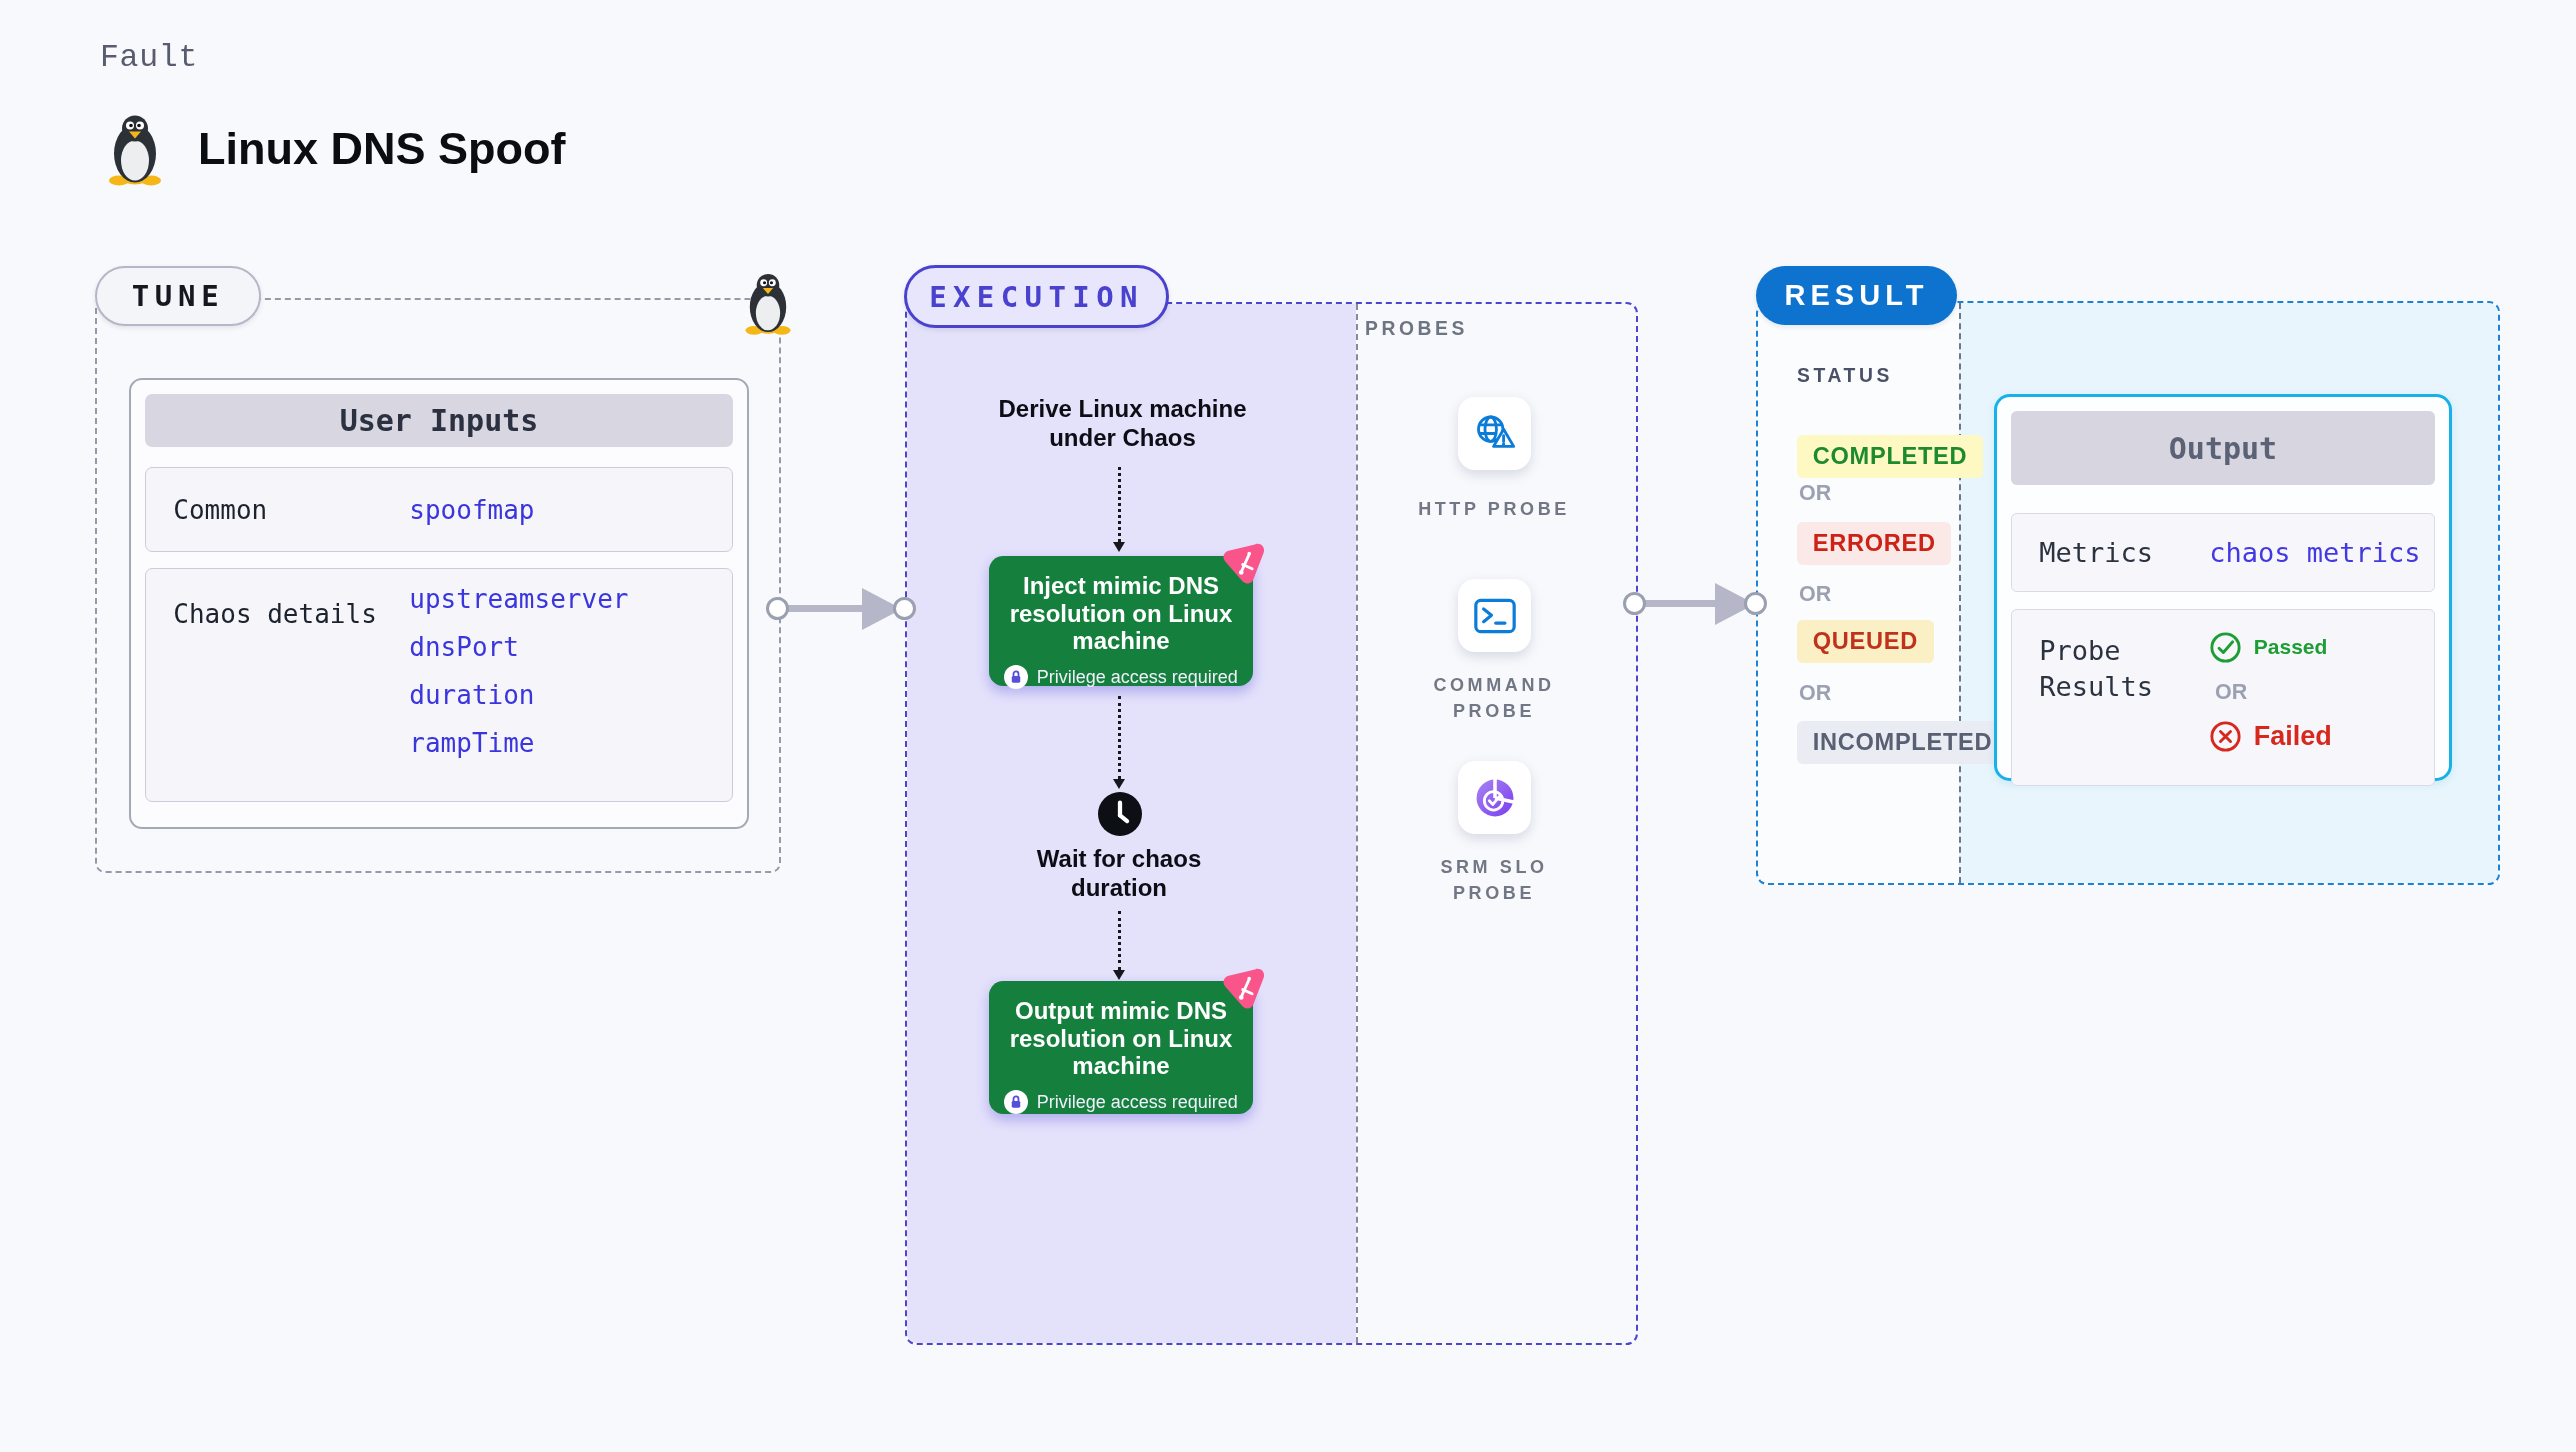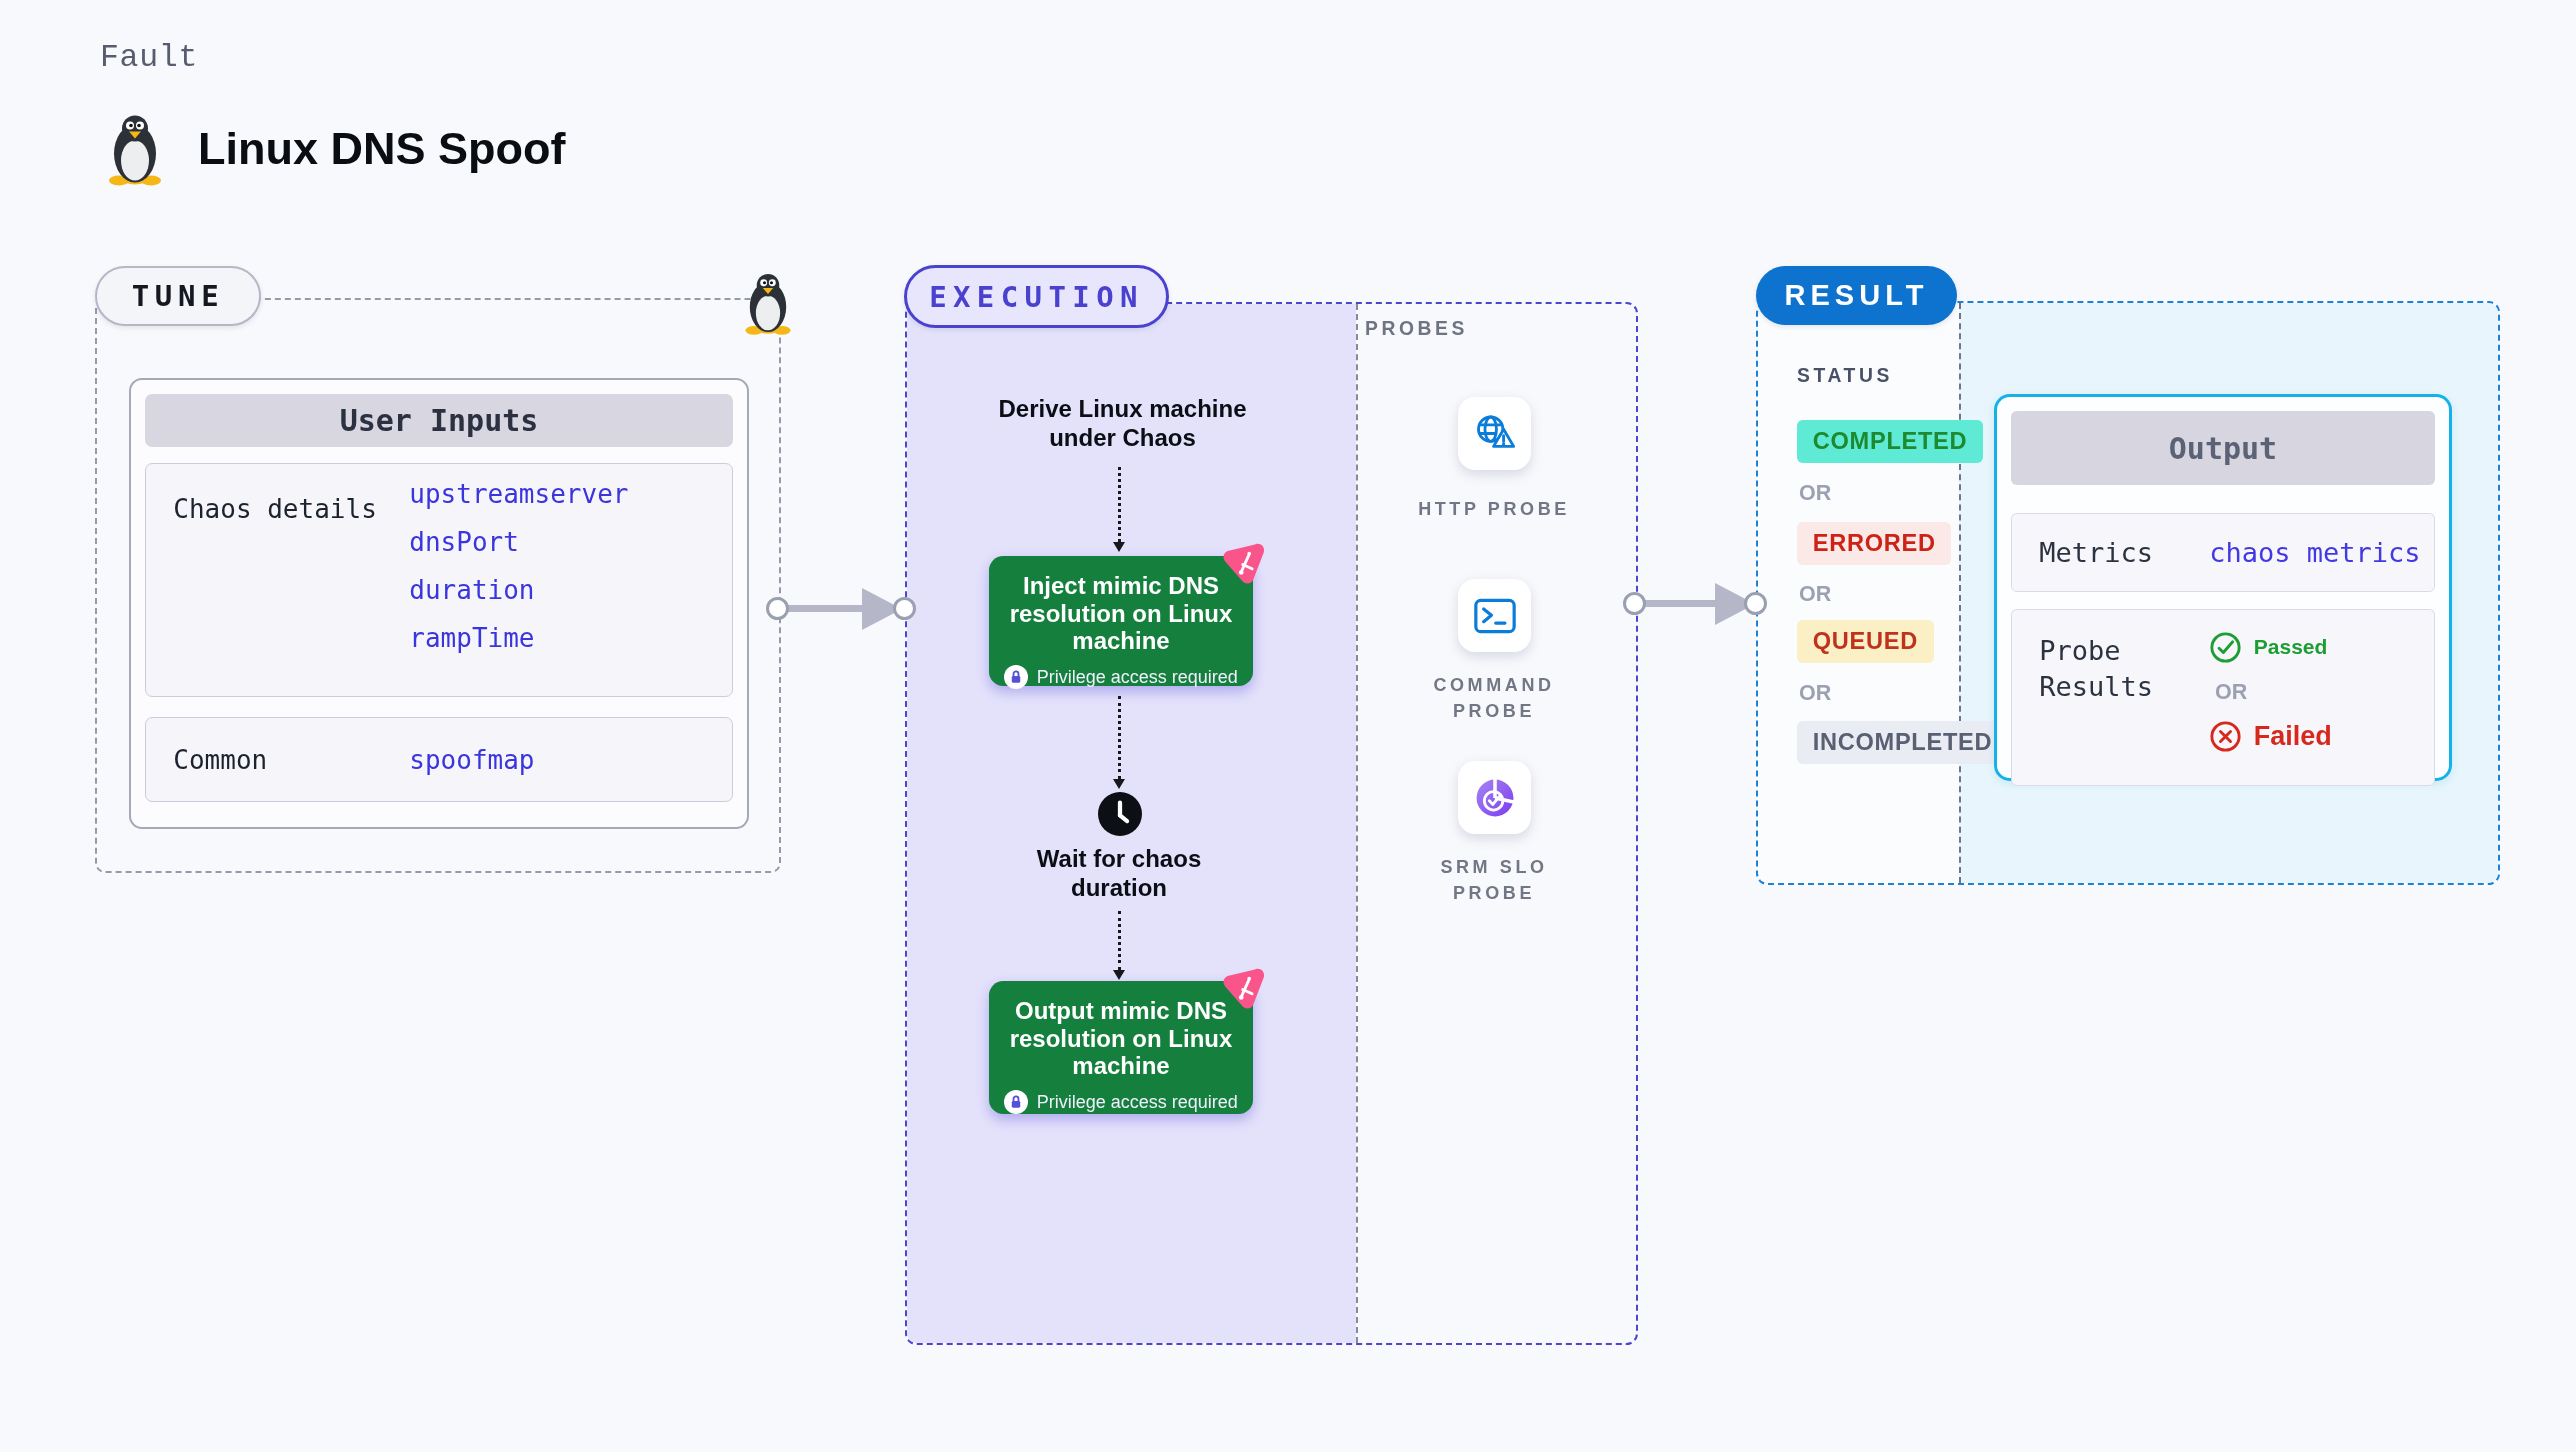--- a/index.html
+++ b/index.html
@@ -124,32 +124,32 @@
   <circle cx="30" cy="15" r="13" fill="#2b3137"></circle>
   <circle cx="25" cy="12" r="4" fill="#fff"></circle>
     <circle cx="35" cy="12" r="4" fill="#fff"></circle>
   <circle cx="26" cy="12" r="1.8" fill="#111"></circle>
     <circle cx="34" cy="12" r="1.8" fill="#111"></circle>
   <polygon points="24,18 36,18 30,25" fill="#f5b718"></polygon>
 </svg>
 
 <div class="abs ui-card mono">
   <div class="ui-head">User Inputs</div>
+  <div class="ui-row ui-row1">
+    <div class="ui-label">Common</div>
+    <div class="ui-val">spoofmap</div>
+  </div>
   <div class="ui-row ui-row2">
     <div class="ui-label">Chaos details</div>
     <div class="ui-vals">
       <span class="ui-val">upstreamserver</span>
       <span class="ui-val">dnsPort</span>
       <span class="ui-val">duration</span>
       <span class="ui-val">rampTime</span>
     </div>
-  </div>
-  <div class="ui-row ui-row1">
-    <div class="ui-label">Common</div>
-    <div class="ui-val">spoofmap</div>
   </div>
 </div>
 
 <div class="abs shaft" style="left:785px;top:605px;width:83px"></div>
 <div class="abs head" style="left:862px;top:588px"></div>
 <div class="abs node" style="left:766px;top:597px"></div>
 <div class="abs node" style="left:893px;top:597px"></div>
 
 <div class="abs exec-box">
   <div class="exec-lav"></div>
@@ -258,21 +258,21 @@
 <div class="abs node" style="left:1744px;top:592px"></div>
 
 <div class="abs result-box">
   <div class="result-cyan"></div>
   <div class="result-sep"></div>
 </div>
 <div class="abs pill pill-result">RESULT</div>
 
 <div class="abs status-title" style="left:1797px;top:365px">STATUS</div>
 
-<div class="abs status-badge" style="left: 1797px; top: 420px; color: rgb(29, 138, 48); background: #5eead4;">COMPLETED</div>
+<div class="abs status-badge" style="left: 1797px; top: 435px; color: rgb(29, 138, 48); background: #fef9c3;">COMPLETED</div>
 <div class="abs or-label" style="left:1799px;top:481px">OR</div>
 <div class="abs status-badge" style="left: 1797px; top: 522px; color: rgb(205, 35, 23); background: rgb(251, 233, 232);">ERRORED</div>
 <div class="abs or-label" style="left:1799px;top:582px">OR</div>
 <div class="abs status-badge" style="left: 1797px; top: 620px; color: rgb(192, 50, 28); background: rgb(250, 239, 197);">QUEUED</div>
 <div class="abs or-label" style="left:1799px;top:681px">OR</div>
 <div class="abs status-badge" style="left: 1797px; top: 721px; color: rgb(90, 96, 115); background: rgb(234, 236, 243);">INCOMPLETED</div>
 
 <div class="abs output-card mono">
   <div class="out-head">Output</div>
   <div class="out-row out-row1">

